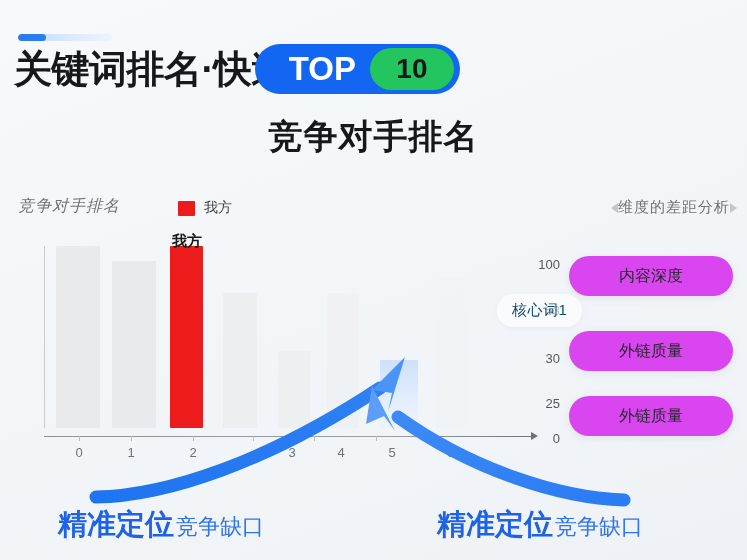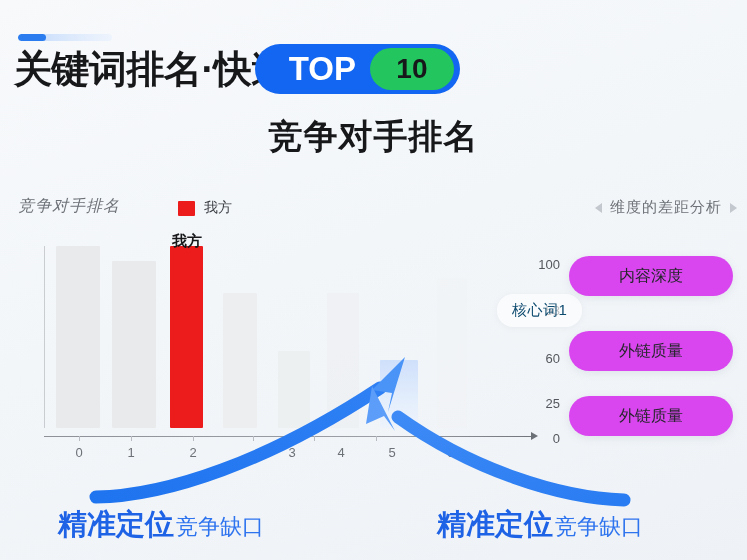--- a/index.html
+++ b/index.html
@@ -59,21 +59,21 @@
     position:absolute;left:18px;top:196px;
     font-size:16px;color:#6d7278;letter-spacing:1px;font-style:italic;
   }
   .legend{
     position:absolute;left:178px;top:199px;display:flex;align-items:center;
   }
   .legend-swatch{width:17px;height:15px;background:#ec1c1c;border-radius:1px;}
   .legend-text{margin-left:9px;font-size:14px;color:#3b3f45;}
 
   .right-caption{
-    position:absolute;right:10px;top:198px;display:flex;align-items:center;gap:8px;
+    position:absolute;right:10px;top:198px;display:flex;align-items:center;
   }
   .right-caption-text{font-size:15px;color:#6d7278;letter-spacing:1px;}
   .tri{width:0;height:0;border-top:5px solid transparent;border-bottom:5px solid transparent;}
   .tri-l{border-right:7px solid #c3c8cf;}
   .tri-r{border-left:7px solid #c3c8cf;}
 
   
   .chart{
     position:absolute;left:0;top:236px;width:560px;height:250px;
   }
@@ -160,21 +160,21 @@
   <div class="right-caption">
     <span class="tri tri-l"></span>
     <span class="right-caption-text">维度的差距分析</span>
     <span class="tri tri-r"></span>
   </div>
 
   <div class="chart">
 
     <div class="y-label" style="top:28px;">100</div>
     <div class="y-label" style="top:74px;">53</div>
-    <div class="y-label" style="top:122px;">60</div>
+    <div class="y-label" style="top:122px;">30</div>
     <div class="y-label" style="top:167px;">25</div>
     <div class="y-label" style="top:202px;">0</div>
 
     <div class="axis-y"></div>
     <div class="axis-x"></div>
     <div class="axis-x-arrow"></div>
 
     <div class="tick" style="left:79px;"></div>
     <div class="tick" style="left:131px;"></div>
     <div class="tick" style="left:193px;"></div>

